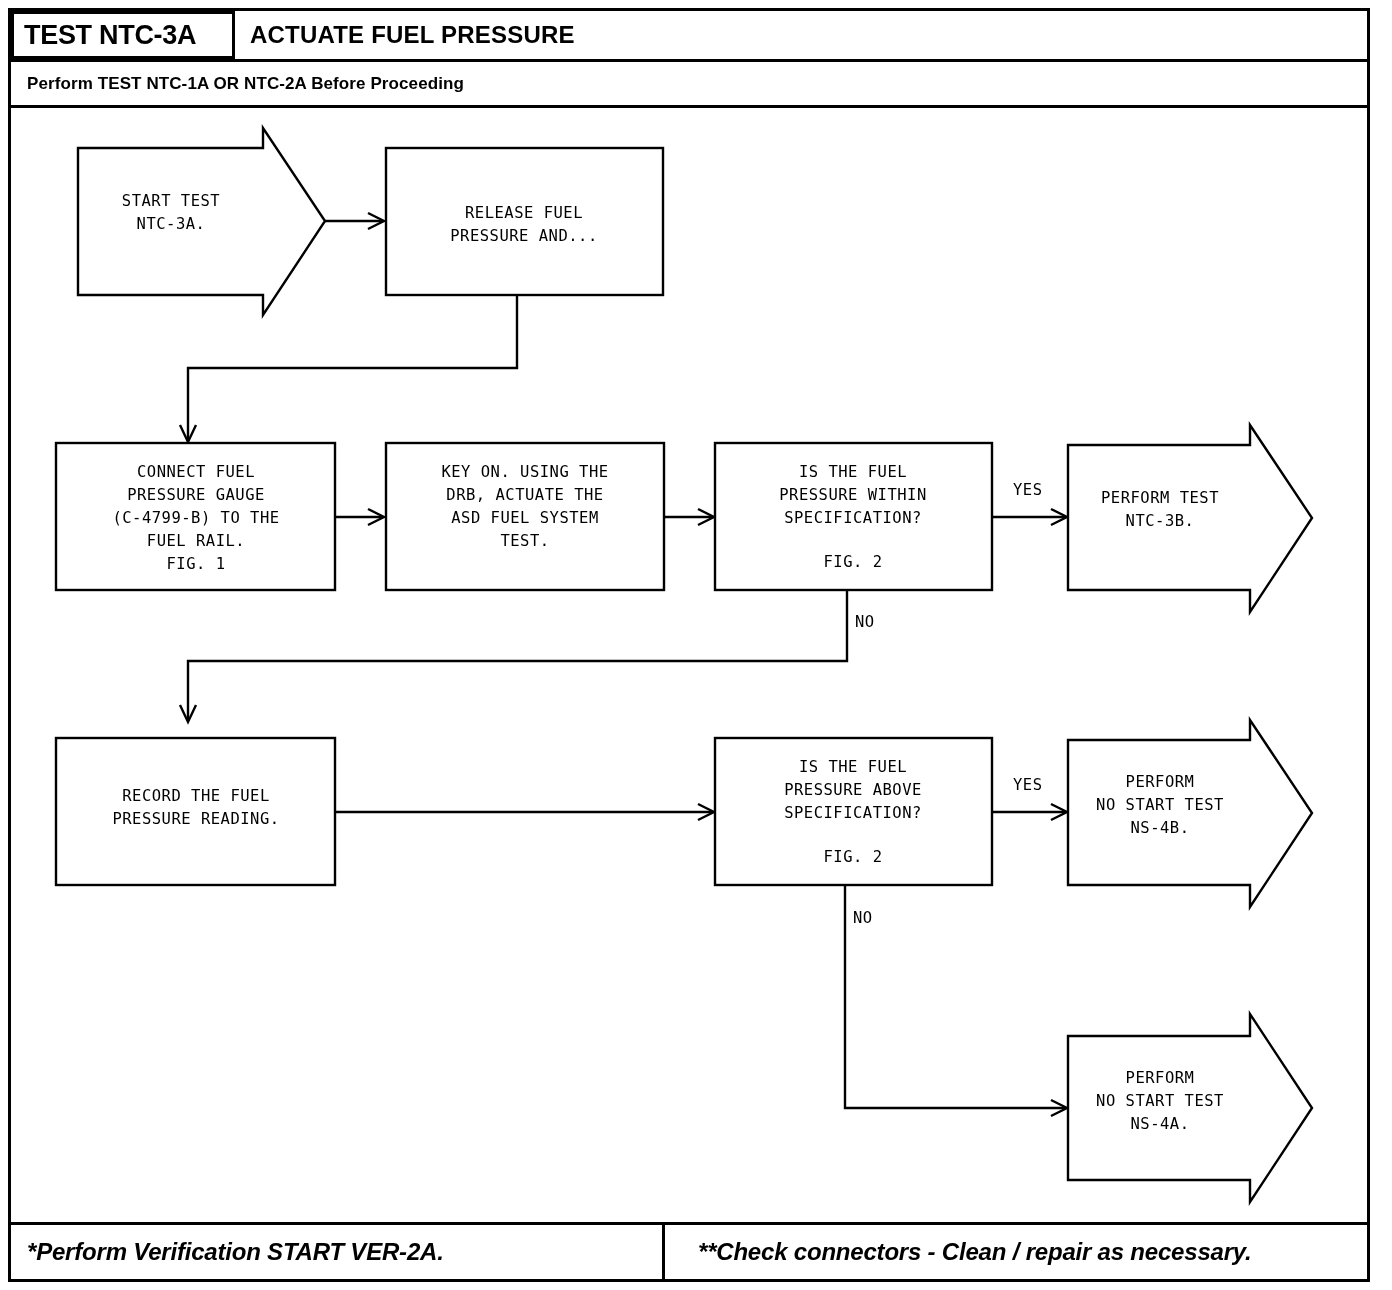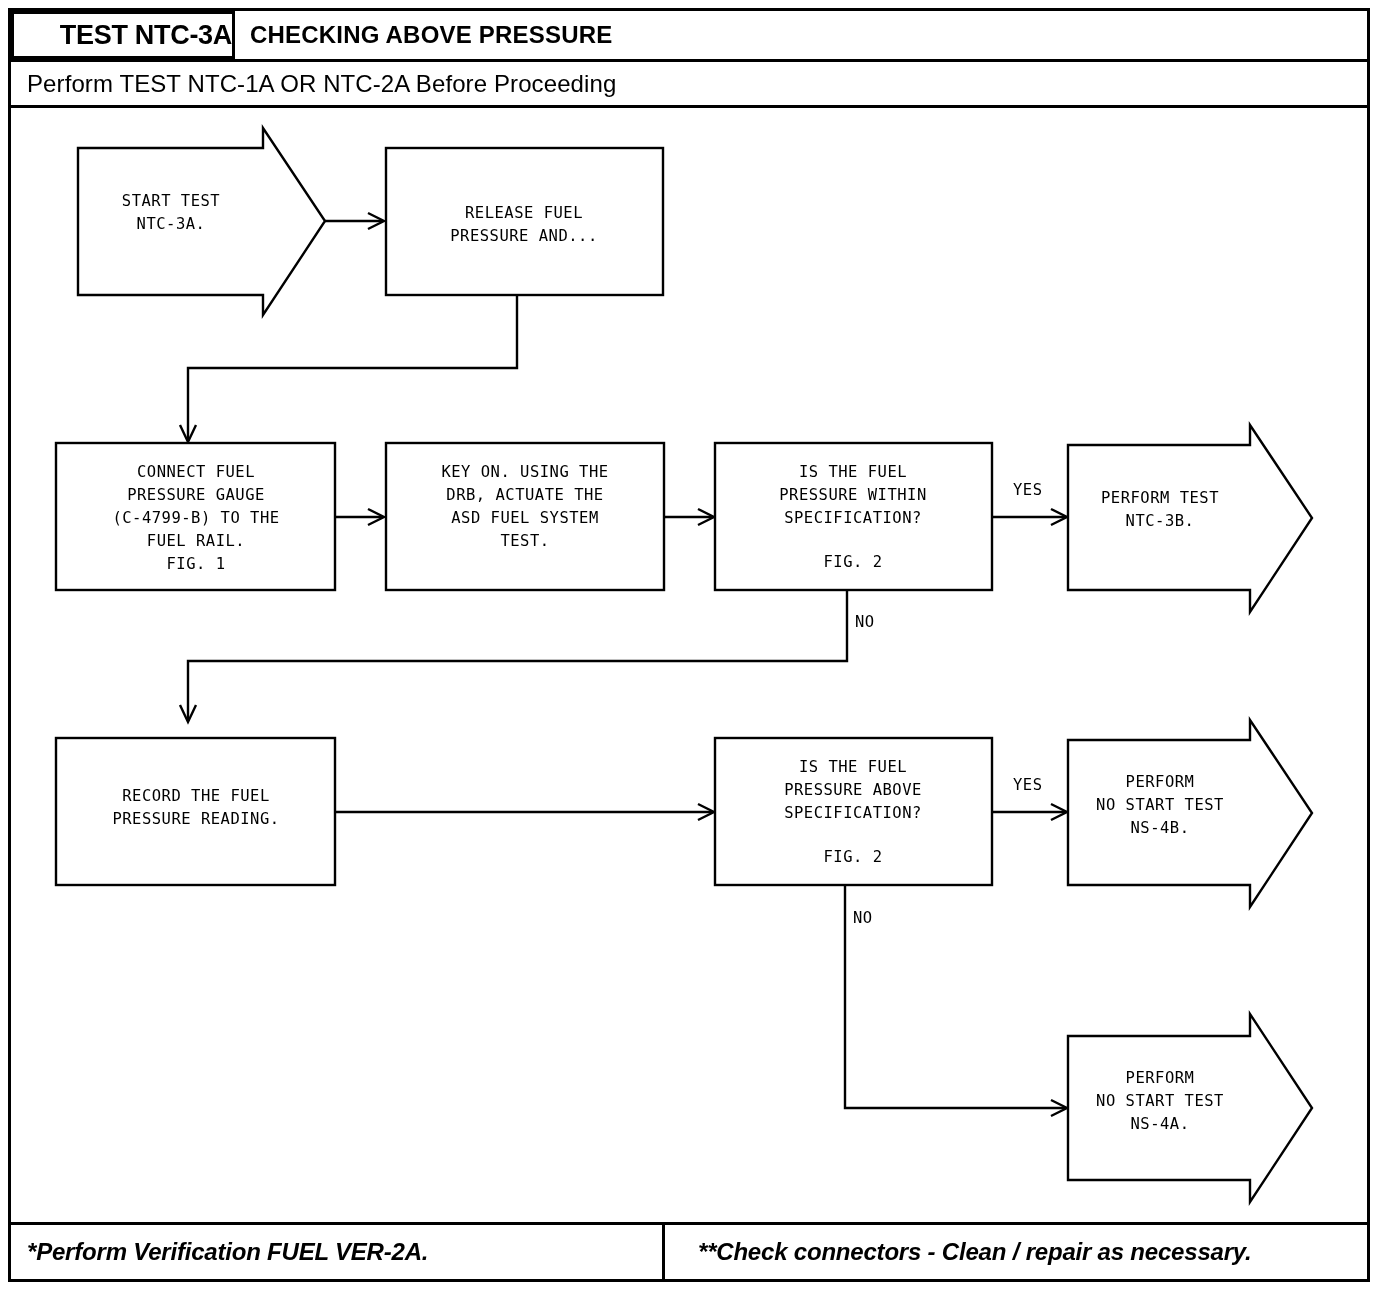--- a/index.html
+++ b/index.html
@@ -4,31 +4,31 @@
 <style>
   html,body{margin:0;padding:0;background:#ffffff;}
   body{width:1392px;height:1290px;font-family:"Liberation Sans",sans-serif;}
   #sheet{position:relative;width:1392px;height:1290px;overflow:hidden;background:#fff;}
 
   
   .frame{position:absolute;left:8px;top:8px;width:1362px;height:1274px;
          border:3px solid #000;box-sizing:border-box;}
   .hdr-tag{position:absolute;left:11px;top:11px;width:224px;height:48px;
            border:3px solid #000;box-sizing:border-box;display:flex;
-           align-items:center;justify-content:flex-end;padding-left:10px;}
+           align-items:center;justify-content:flex-start;padding-left:10px;}
   .hdr-tag span{font-size:27px;font-weight:bold;letter-spacing:-.3px;
                 font-family:"Liberation Sans",sans-serif;}
   .hdr-title{position:absolute;left:250px;top:11px;height:48px;
              display:flex;align-items:center;}
   .hdr-title span{font-size:24px;font-weight:bold;letter-spacing:.2px;}
 
   .hdr-rule1{position:absolute;left:11px;top:59px;width:1356px;height:3px;background:#000;}
   .hdr-sub{position:absolute;left:11px;top:62px;width:1356px;height:43px;
            display:flex;align-items:center;padding-left:16px;box-sizing:border-box;}
-  .hdr-sub span{font-size:24px;font-weight:normal;font-style:normal;letter-spacing:.1px;}
+  .hdr-sub span{font-size:17px;font-weight:bold;font-style:normal;letter-spacing:.1px;}
   .hdr-rule2{position:absolute;left:11px;top:105px;width:1356px;height:3px;background:#000;}
 
   
   .ftr-rule{position:absolute;left:11px;top:1222px;width:1356px;height:3px;background:#000;}
   .ftr{position:absolute;left:11px;top:1225px;width:1356px;height:54px;}
   .ftr-cell{position:absolute;top:0;height:54px;display:flex;align-items:center;}
   .ftr-left{left:0;width:651px;padding-left:16px;box-sizing:border-box;}
   .ftr-right{left:654px;width:702px;padding-left:33px;box-sizing:border-box;}
   .ftr-div{position:absolute;left:651px;top:0;width:3px;height:54px;background:#000;}
   .ftr span{font-size:24px;font-weight:bold;font-style:italic;letter-spacing:-.2px;}
@@ -47,21 +47,21 @@
 <body>
 
 <div id="sheet">
 
   <div class="frame"></div>
 
   <div class="hdr-tag">
     <span>TEST NTC-3A</span>
   </div>
   <div class="hdr-title">
-    <span>CHECKING ABOVE PRESSURE</span>
+    <span>ACTUATE FUEL PRESSURE</span>
   </div>
   <div class="hdr-rule1"></div>
   <div class="hdr-sub">
     <span>Perform TEST NTC-1A OR NTC-2A Before Proceeding</span>
   </div>
   <div class="hdr-rule2"></div>
 
   <svg id="flow" viewBox="0 0 1392 1290" xmlns="http://www.w3.org/2000/svg">
 
     <path class="link" d="M325,221 L383,221"></path>
@@ -164,21 +164,21 @@
       <text class="node" x="1160" y="1083">PERFORM</text>
       <text class="node" x="1160" y="1106">NO START TEST</text>
       <text class="node" x="1160" y="1129">NS-4A.</text>
     </g>
 
   </svg>
 
   <div class="ftr-rule"></div>
   <div class="ftr">
     <div class="ftr-cell ftr-left">
-      <span>*Perform Verification FUEL VER-2A.</span>
+      <span>*Perform Verification START VER-2A.</span>
     </div>
     <div class="ftr-div"></div>
     <div class="ftr-cell ftr-right">
       <span>**Check connectors - Clean / repair as necessary.</span>
     </div>
   </div>
 
 </div>
 
 </body></html>

